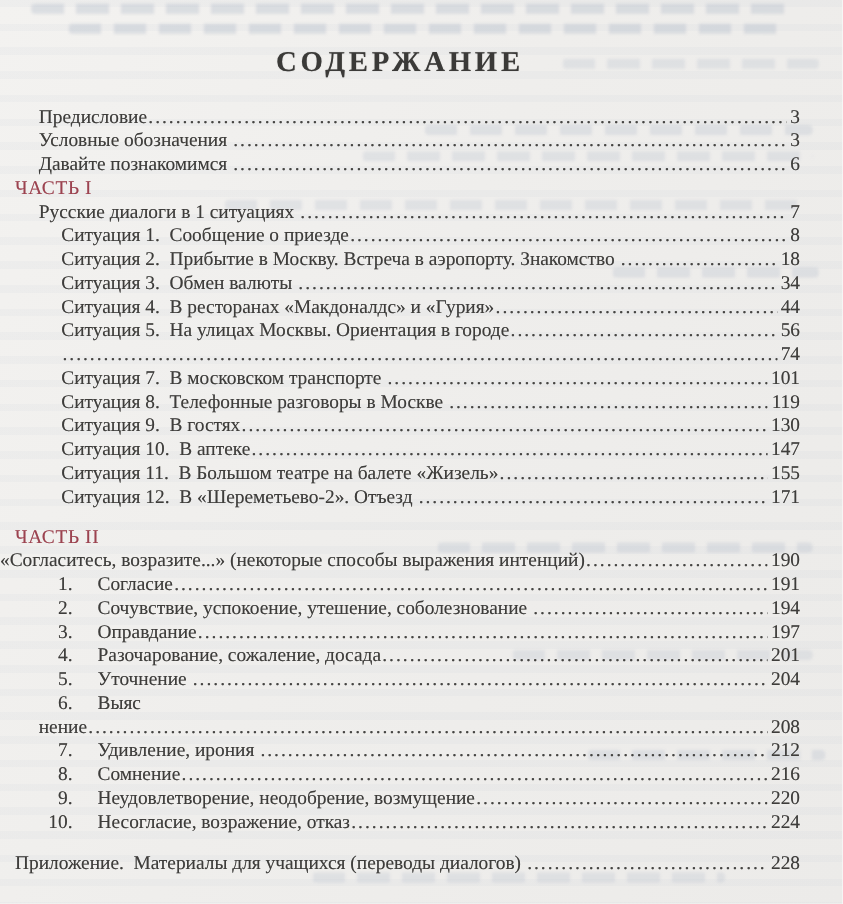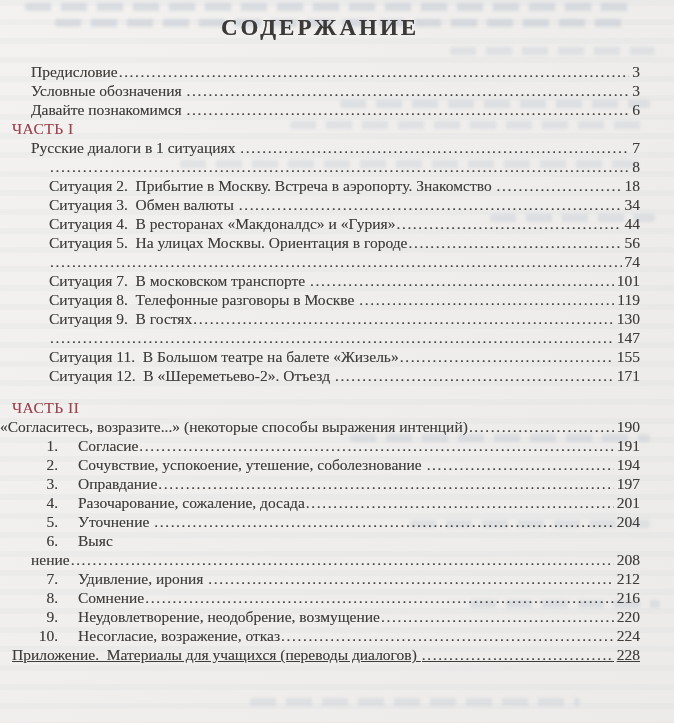--- a/index.html
+++ b/index.html
@@ -41,21 +41,21 @@
   .g3  { top: 47px;  left: 450px; width: 205px; opacity:.7; }
   .g4  { top: 100px; left: 340px; width: 310px; opacity:.8; }
   .g5  { top: 121px; left: 290px; width: 360px; opacity:.7; }
   .g6  { top: 160px; left: 180px; width: 460px; opacity:.7; }
   .g7  { top: 214px; left: 490px; width: 165px; opacity:.8; }
   .g8  { top: 434px; left: 350px; width: 300px; opacity:.8; }
   .g9  { top: 520px; left: 410px; width: 240px; opacity:.7; }
   .g10 { top: 600px; left: 470px; width: 190px; opacity:.8; }
   .g11 { top: 698px; left: 250px; width: 330px; opacity:.7; }
 
-  .sheet { position: relative; padding: 15px 34px 0 0; }
+  .sheet { position: relative; padding: 37px 34px 0 0; }
 
   h1.title {
     text-align: center;
     font-size: 23px;
     font-weight: bold;
     letter-spacing: 3px;
     color: #3b3a38;
     margin: 0 0 21px 0;
     text-shadow: 0 0 0.6px rgba(60,60,58,0.55);
   }
@@ -73,21 +73,21 @@
   .i1q { }
   .i2 { margin-left: 49px; }
   .inum { margin-left: 38px; }
 
   .part-heading {
     color: var(--accent, #9c4350);
     letter-spacing: 0.5px;
     text-shadow: 0 0 0.5px rgba(156,67,80,0.45);
   }
   .mt-part2 { margin-top: 13px; }
-  .mt-app { margin-top: 0; text-decoration: underline; }
+  .mt-app { margin-top: 14px; }
 
   .num {
     display: inline-block;
     width: 20px;
     text-align: right;
     margin-right: 20px;
     flex: none;
   }
   .lbl { flex: none; text-align: center; }
   .dots {
@@ -140,20 +140,21 @@
 
   <div class="row i0 part-heading">ЧАСТЬ I</div>
 
   <div class="row i1">
     <span class="lbl">Русские диалоги в 1 ситуациях </span>
     <span class="dots"></span>
     <span class="pg">7</span>
   </div>
 
   <div class="row i2">
+    <span class="lbl">Ситуация 1.  Сообщение о приезде</span>
     <span class="dots"></span>
     <span class="pg">8</span>
   </div>
   <div class="row i2">
     <span class="lbl">Ситуация 2.  Прибытие в Москву. Встреча в аэропорту. Знакомство </span>
     <span class="dots"></span>
     <span class="pg">18</span>
   </div>
   <div class="row i2">
     <span class="lbl">Ситуация 3.  Обмен валюты </span>
@@ -183,20 +184,21 @@
     <span class="lbl">Ситуация 8.  Телефонные разговоры в Москве </span>
     <span class="dots"></span>
     <span class="pg">119</span>
   </div>
   <div class="row i2">
     <span class="lbl">Ситуация 9.  В гостях</span>
     <span class="dots"></span>
     <span class="pg">130</span>
   </div>
   <div class="row i2">
+    <span class="lbl">Ситуация 10.  В аптеке</span>
     <span class="dots"></span>
     <span class="pg">147</span>
   </div>
   <div class="row i2">
     <span class="lbl">Ситуация 11.  В Большом театре на балете «Жизель»</span>
     <span class="dots"></span>
     <span class="pg">155</span>
   </div>
   <div class="row i2">
     <span class="lbl">Ситуация 12.  В «Шереметьево-2». Отъезд </span>

